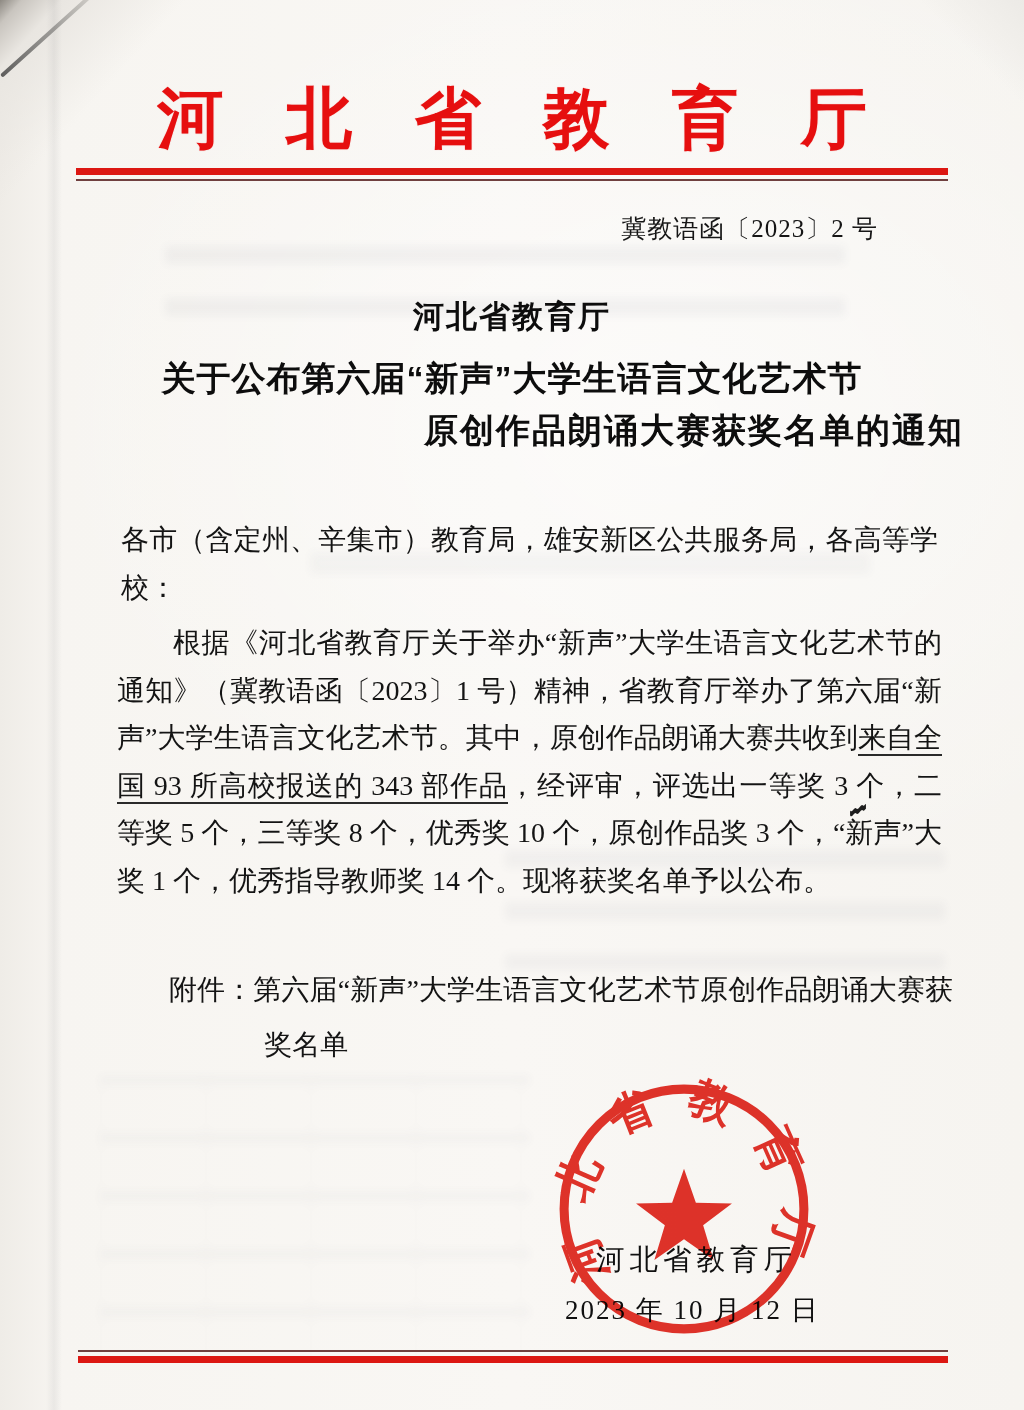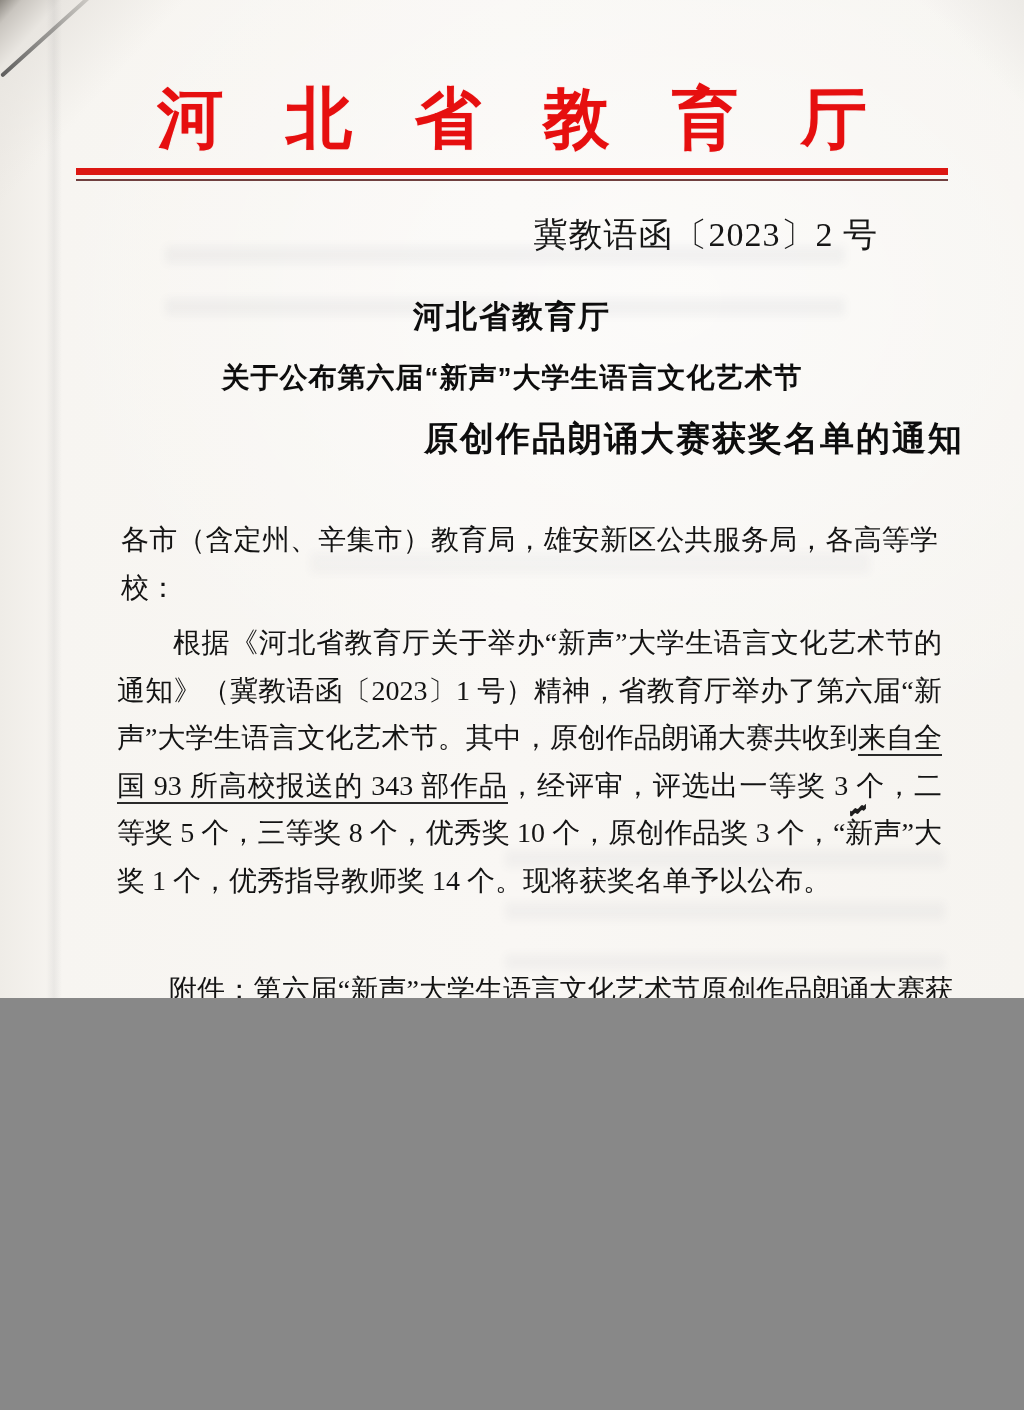--- a/index.html
+++ b/index.html
@@ -1,19 +1,19 @@
 <!DOCTYPE html>
 <html lang="zh"><head>
 <meta charset="utf-8">
 <style>
   html, body { margin: 0; padding: 0; background: #888; }
   .page {
     position: relative;
     width: 1024px;
-    height: 998px;
+    height: 1410px;
     margin: 0 auto;
     overflow: hidden;
     background:
       radial-gradient(ellipse 900px 700px at 65% 30%, rgba(255,255,255,.55), rgba(255,255,255,0) 70%),
       linear-gradient(90deg, #efece7 0%, #f7f5f1 6%, #f9f7f4 50%, #f6f4f0 100%);
     font-family: "Liberation Serif", "DejaVu Serif", serif;
     color: #1b1b1b;
   }
 
   
@@ -65,34 +65,34 @@
   .rule-top .thick { height: 7px; background: #dc1712; }
   .rule-top .gap   { height: 4px; }
   .rule-top .thin  { height: 2px; background: #70403f; }
   .rule-bottom { top: 1350px; left: 78px; width: 870px; }
   .rule-bottom .thin  { height: 2px; background: #70403f; }
   .rule-bottom .gap   { height: 4px; }
   .rule-bottom .thick { height: 7px; background: #dc1712; }
 
   .doc-number {
     position: absolute; top: 212px; right: 146px;
-    font-size: 34px; letter-spacing: 1px; color: #161616;
+    font-size: 25px; letter-spacing: 1px; color: #161616;
     white-space: nowrap;
     font-family: Liberation Serif, serif;
   }
 
   
   .title-block {
     position: absolute; top: 297px; left: 60px; width: 904px;
     text-align: center;
     font-family: "Liberation Sans", "DejaVu Sans", sans-serif;
     font-weight: 700; color: #0d0d0d;
   }
   .title-1 { font-size: 31px; line-height: 40px; margin-bottom: 20px; letter-spacing: 2px; }
-  .title-2 { font-size: 28px; line-height: 42px; margin-bottom: 18px; letter-spacing: 1px; }
+  .title-2 { font-size: 34px; line-height: 42px; margin-bottom: 10px; letter-spacing: 1px; }
   .title-3 { font-size: 34px; line-height: 42px; letter-spacing: 2px; text-align: right; }
 
   
   .body-text {
     position: absolute; top: 508px; left: 113px; width: 833px;
     font-size: 28px; line-height: 47.5px;
     text-align: justify; color: #141414;
   }
   .para-indent { text-indent: 2em; margin: 4px; }
   .para-flat   { text-indent: 0;  margin: 8px; }

